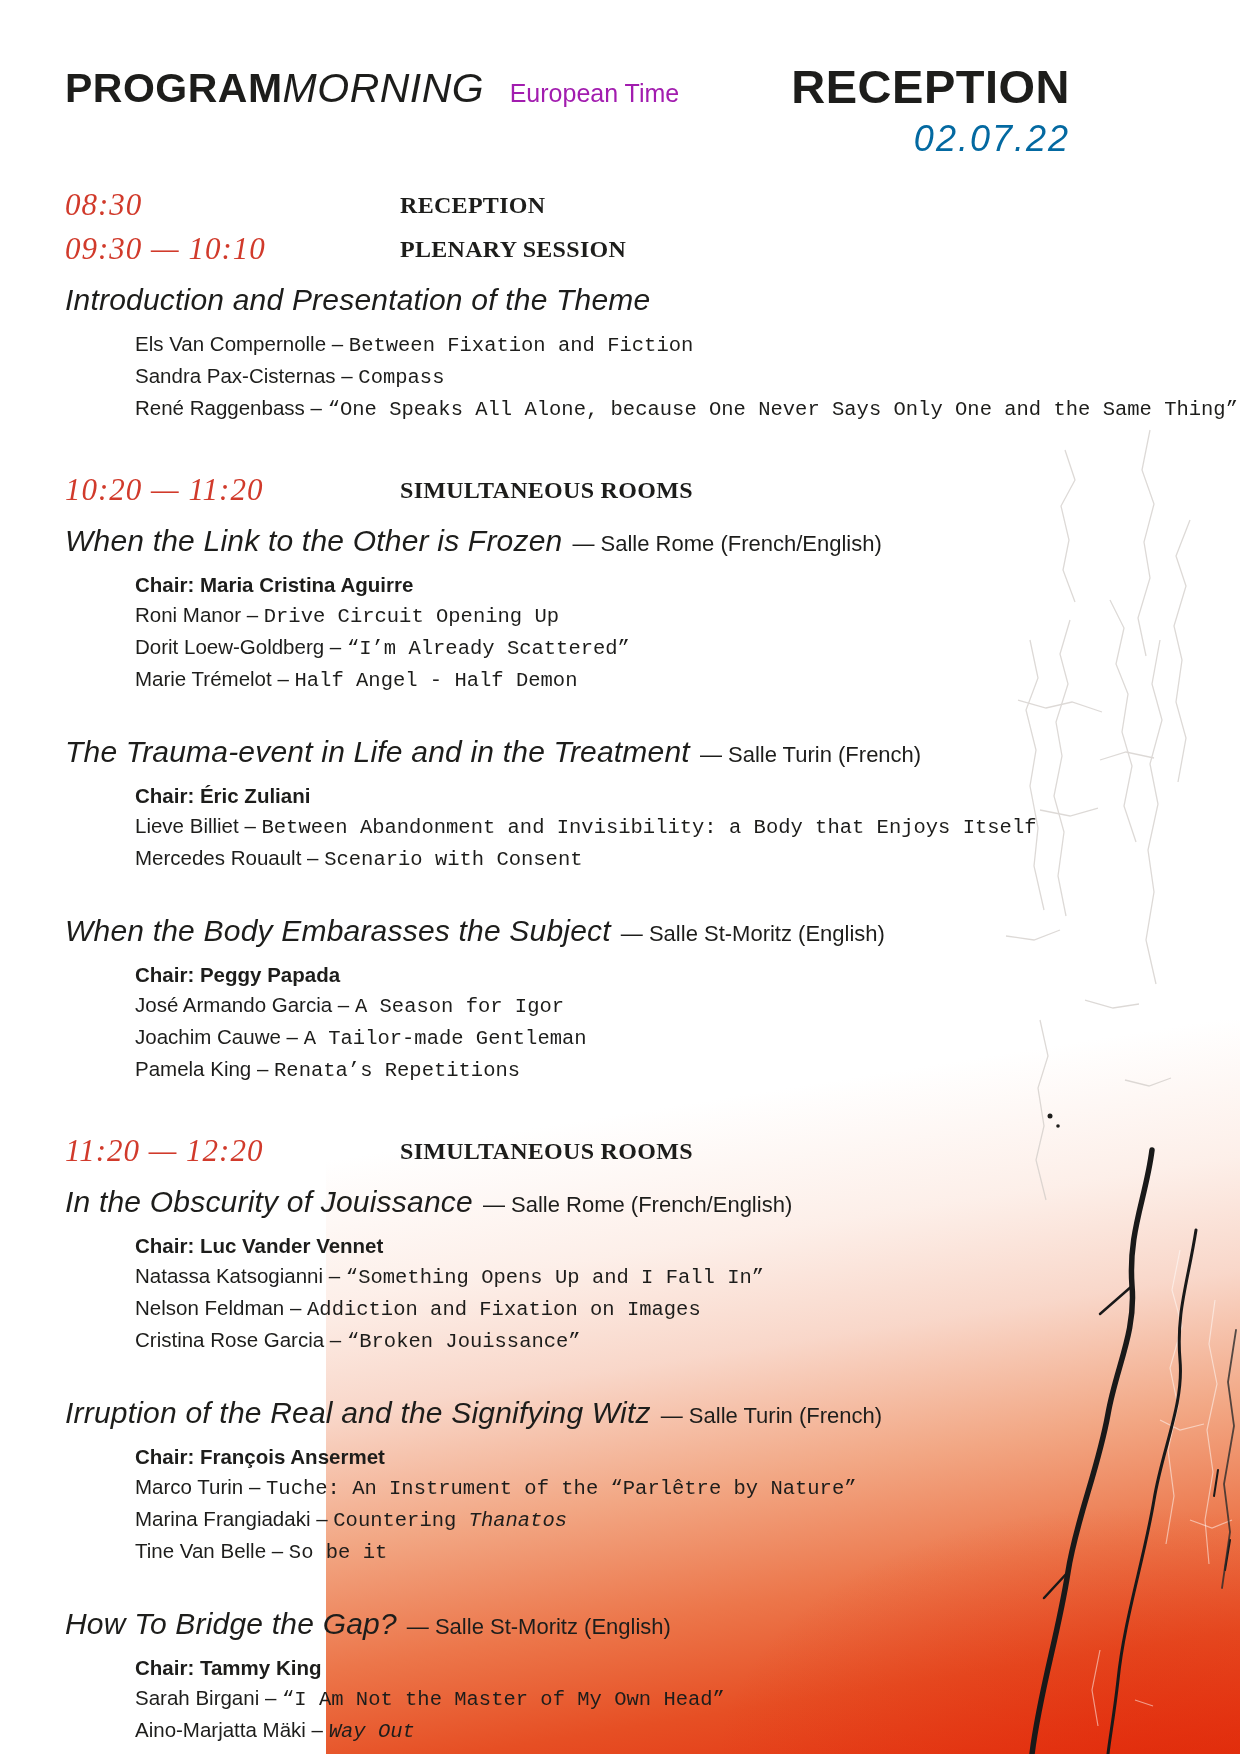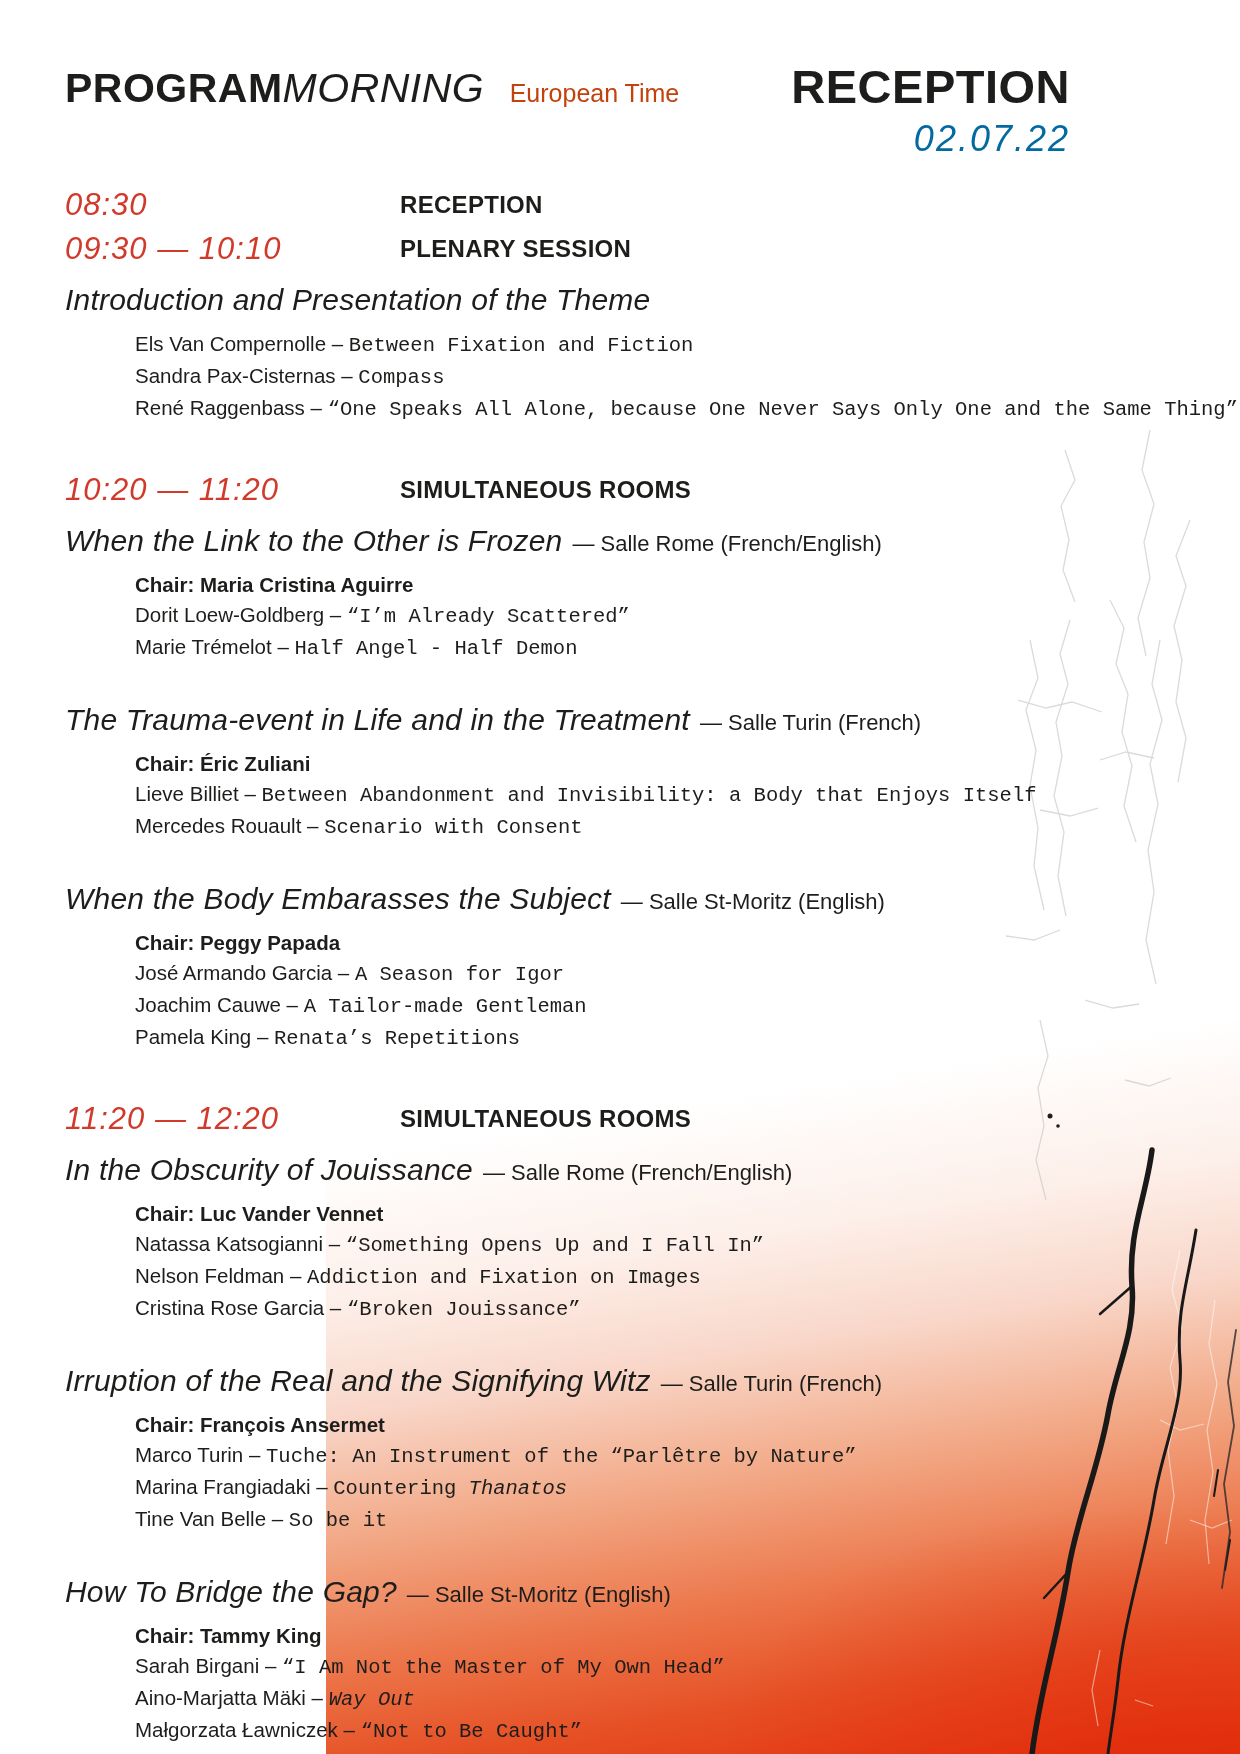--- a/index.html
+++ b/index.html
@@ -33,29 +33,29 @@
   
   .header{
     position:relative;z-index:2;
     display:flex;justify-content:space-between;align-items:flex-start;
     padding:62px 170px 0 65px;
     height:94px;
   }
   .title{font-size:41px;line-height:52px;white-space:nowrap;}
   .t-bold{font-weight:800;letter-spacing:0.5px;}
   .t-italic{font-style:italic;font-weight:500;letter-spacing:0.5px;margin-top:44px;}
-  .t-sub{font-size:25px;font-weight:400;margin-left:14px;color:#c2410c;}
+  .t-sub{font-size:25px;font-weight:400;margin-left:14px;color:#a21caf;}
   .daydate{text-align:right;}
   .day{font-size:47px;font-weight:800;line-height:50px;letter-spacing:0.5px;}
   .date{font-size:36px;font-style:italic;font-weight:400;line-height:42px;margin-top:6px;letter-spacing:2px;color:#0369a1;}
   
   .content{position:relative;z-index:2;margin-top:28px;padding:0 60px 0 65px;}
   .slot.gap{margin-top:44px;}
   .slot.tight{margin-top:2px;}
-  .slot-header{display:flex;align-items:flex-end;line-height:42px;}
+  .slot-header{display:flex;align-items:flex-end;line-height:42px;font-family:Liberation Serif, serif;}
   .slot-time{
     width:335px;flex:none;
     color:var(--accent,#d13a2b);
     font-size:31px;font-style:italic;letter-spacing:1px;white-space:nowrap;
   }
   .slot-label{font-size:24px;font-weight:700;letter-spacing:0.3px;white-space:nowrap;}
   .session.first{margin-top:8px;}
   .session{margin-top:34px;}
   .session-title-row{line-height:44px;margin-bottom:2px;white-space:nowrap;}
   .session-title{font-size:30px;font-style:italic;font-weight:400;letter-spacing:0.2px;}
@@ -146,20 +146,21 @@
         </div>
       </section>
       <section class="slot gap">
         <div class="slot-header">
           <span class="slot-time">10:20 — 11:20</span>
           <span class="slot-label">SIMULTANEOUS ROOMS</span>
         </div>
         <div class="session first">
           <div class="session-title-row"><span class="session-title">When the Link to the Other is Frozen</span><span class="session-room">— Salle Rome (French/English)</span></div>
           <div class="line chair">Chair: Maria Cristina Aguirre</div>
+          <div class="line speaker"><span class="speaker-name">Roni Manor</span><span class="speaker-sep"> – </span><span class="work-part">Drive Circuit Opening Up</span></div>
           <div class="line speaker"><span class="speaker-name">Dorit Loew-Goldberg</span><span class="speaker-sep"> – </span><span class="work-part">“I’m Already Scattered”</span></div>
           <div class="line speaker"><span class="speaker-name">Marie Trémelot</span><span class="speaker-sep"> – </span><span class="work-part">Half Angel - Half Demon</span></div>
         </div>
         <div class="session">
           <div class="session-title-row"><span class="session-title">The Trauma-event in Life and in the Treatment</span><span class="session-room">— Salle Turin (French)</span></div>
           <div class="line chair">Chair: Éric Zuliani</div>
           <div class="line speaker"><span class="speaker-name">Lieve Billiet</span><span class="speaker-sep"> – </span><span class="work-part">Between Abandonment and Invisibility: a Body that Enjoys Itself</span></div>
           <div class="line speaker"><span class="speaker-name">Mercedes Rouault</span><span class="speaker-sep"> – </span><span class="work-part">Scenario with Consent</span></div>
         </div>
         <div class="session">

